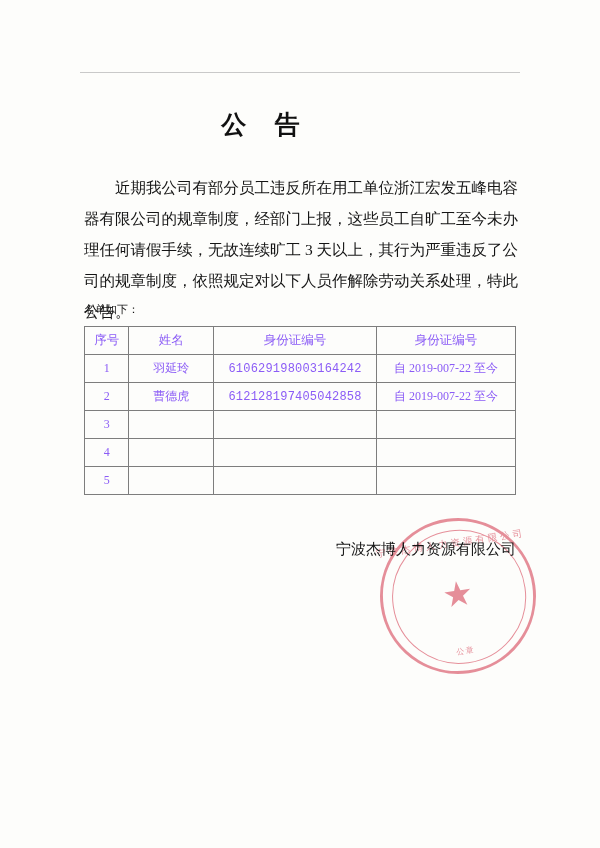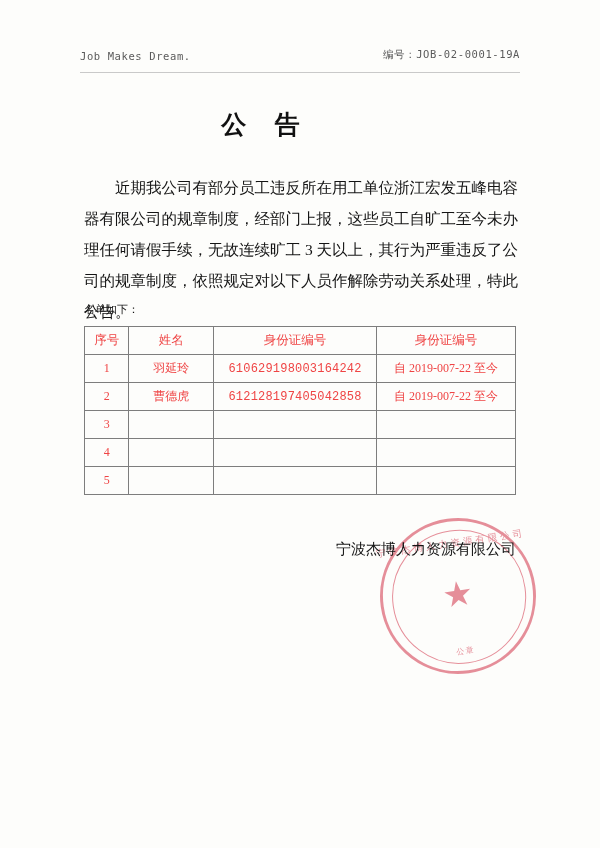--- a/index.html
+++ b/index.html
@@ -93,21 +93,21 @@
     border-collapse: collapse;
     font-size: 12px;
   }
   .doc-table th, .doc-table td {
     border: 1px solid #7d7d7d;
     height: 27px;
     text-align: center;
     vertical-align: middle;
     padding: 0 2px;
     font-weight: normal;
-    color: #ef4444;
+    color: #8b5cf6;
   }
   .col-idx   { width: 42px; }
   .col-name  { width: 86px; }
   .col-id    { width: 160px; margin-top: 40px; }
   .col-time  { width: 144px; }
   .doc-table thead th {
     font-size: 12.5px;
   }
   .cell-id {
     font-family: Liberation Mono, monospace;
@@ -179,24 +179,20 @@
     font-size: 8px;
     color: #d2354a;
     letter-spacing: 1.5px;
   }
 </style>
 </head>
 <body>
 
 <div class="page">
 
-  <div class="doc-header">
-    <span class="header-left">Job Makes Dream.</span>
-    <span class="header-right">编号：JOB-02-0001-19A</span>
-  </div>
   <div class="header-rule"></div>
 
   <div class="doc-title">公 告</div>
 
   <div class="doc-body">近期我公司有部分员工违反所在用工单位浙江宏发五峰电容器有限公司的规章制度，经部门上报，这些员工自旷工至今未办理任何请假手续，无故连续旷工 3 天以上，其行为严重违反了公司的规章制度，依照规定对以下人员作解除劳动关系处理，特此公告。</div>
 
   <div class="list-label">名单如下：</div>
 
   <table class="doc-table">
     <thead>

